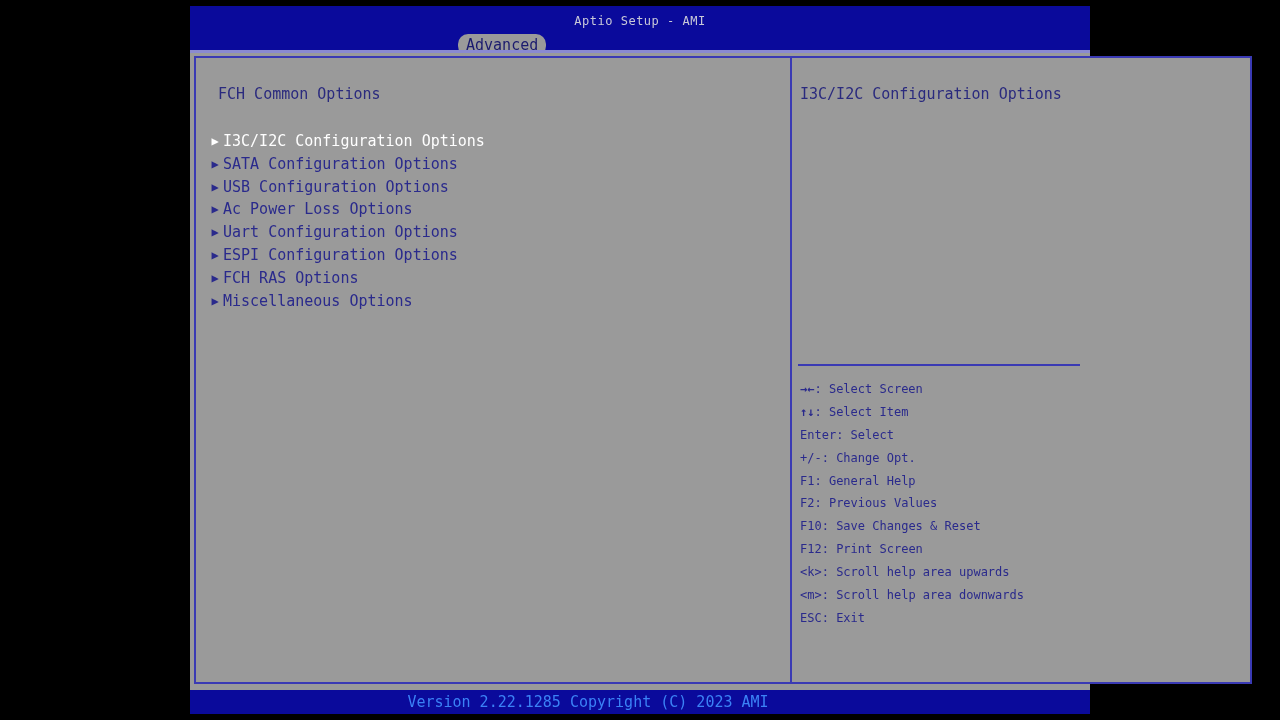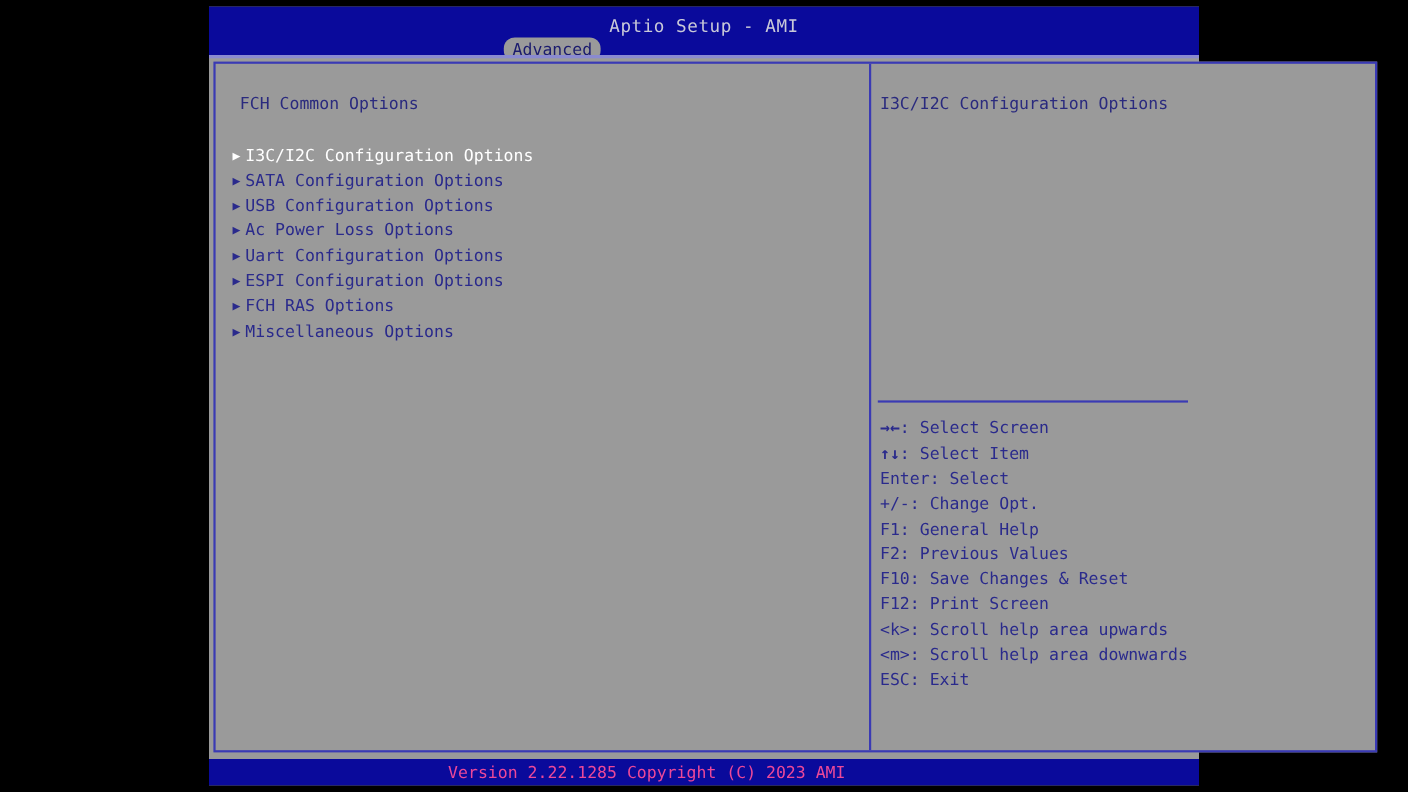--- a/index.html
+++ b/index.html
@@ -41,21 +41,21 @@
     width: 900px;
     height: 44px;
     background: #0a0a9b;
   }
   #title-text {
     position: absolute;
     left: 0;
     top: 8px;
     width: 900px;
     text-align: center;
-    font-size: 16px;
+    font-size: 12px;
     letter-spacing: 0.5px;
     color: #c9c9d8;
     white-space: pre;
   }
   #tabstrip {
     position: absolute;
     left: 0;
     top: 28px;
     width: 900px;
     height: 16px;
@@ -192,21 +192,21 @@
 
   #keylegend {
     position: absolute;
     left: 8px;
     top: 320px;
     width: 285px;
   }
   .key-row {
     height: 22.9px;
     line-height: 22.9px;
-    font-size: 15px;
+    font-size: 12px;
     color: #2a2a8c;
     white-space: pre;
   }
   .key-row .glyph {
     font-weight: bold;
   }
 
   
   #footer {
     position: absolute;
@@ -216,21 +216,21 @@
     height: 24px;
     background: #0a0a9b;
   }
   #footer-text {
     position: absolute;
     left: 0;
     top: 3px;
     width: 796px;
     text-align: center;
     font-size: 15px;
-    color: #ec4899;
+    color: #3b82f6;
     white-space: pre;
   }
 </style>
 </head>
 <body>
 
 <div id="screen">
   <div id="bios">
 
     <div id="titlebar">

